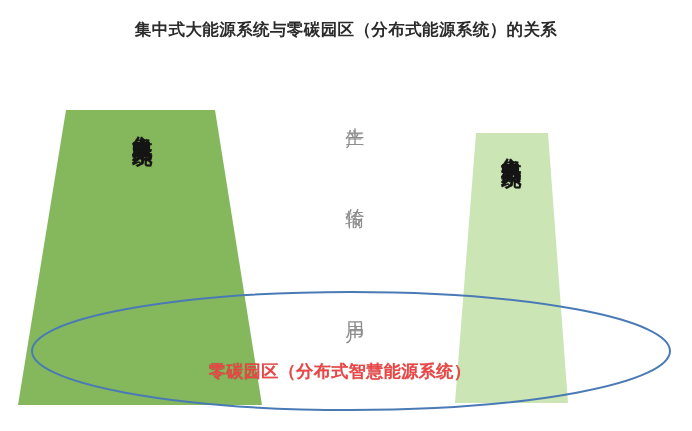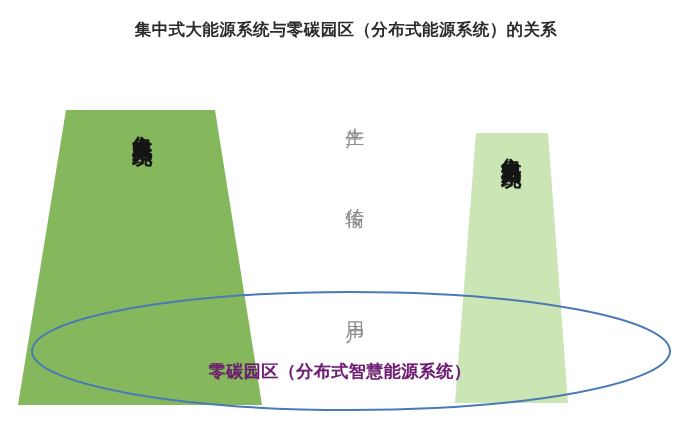--- a/index.html
+++ b/index.html
@@ -77,21 +77,21 @@
 
   
   .ellipse-caption {
     position: absolute;
     left: 140px;
     top: 360px;
     width: 400px;
     text-align: center;
     font-size: 17px;
     font-weight: bold;
-    color: #701a75;
+    color: #ef4444;
     letter-spacing: 0.5px;
     white-space: nowrap;
     text-shadow: 0 0 1px rgba(0,0,0,0.28);
   }
 </style>
 </head>
 <body>
 
 <div id="canvas">
 

